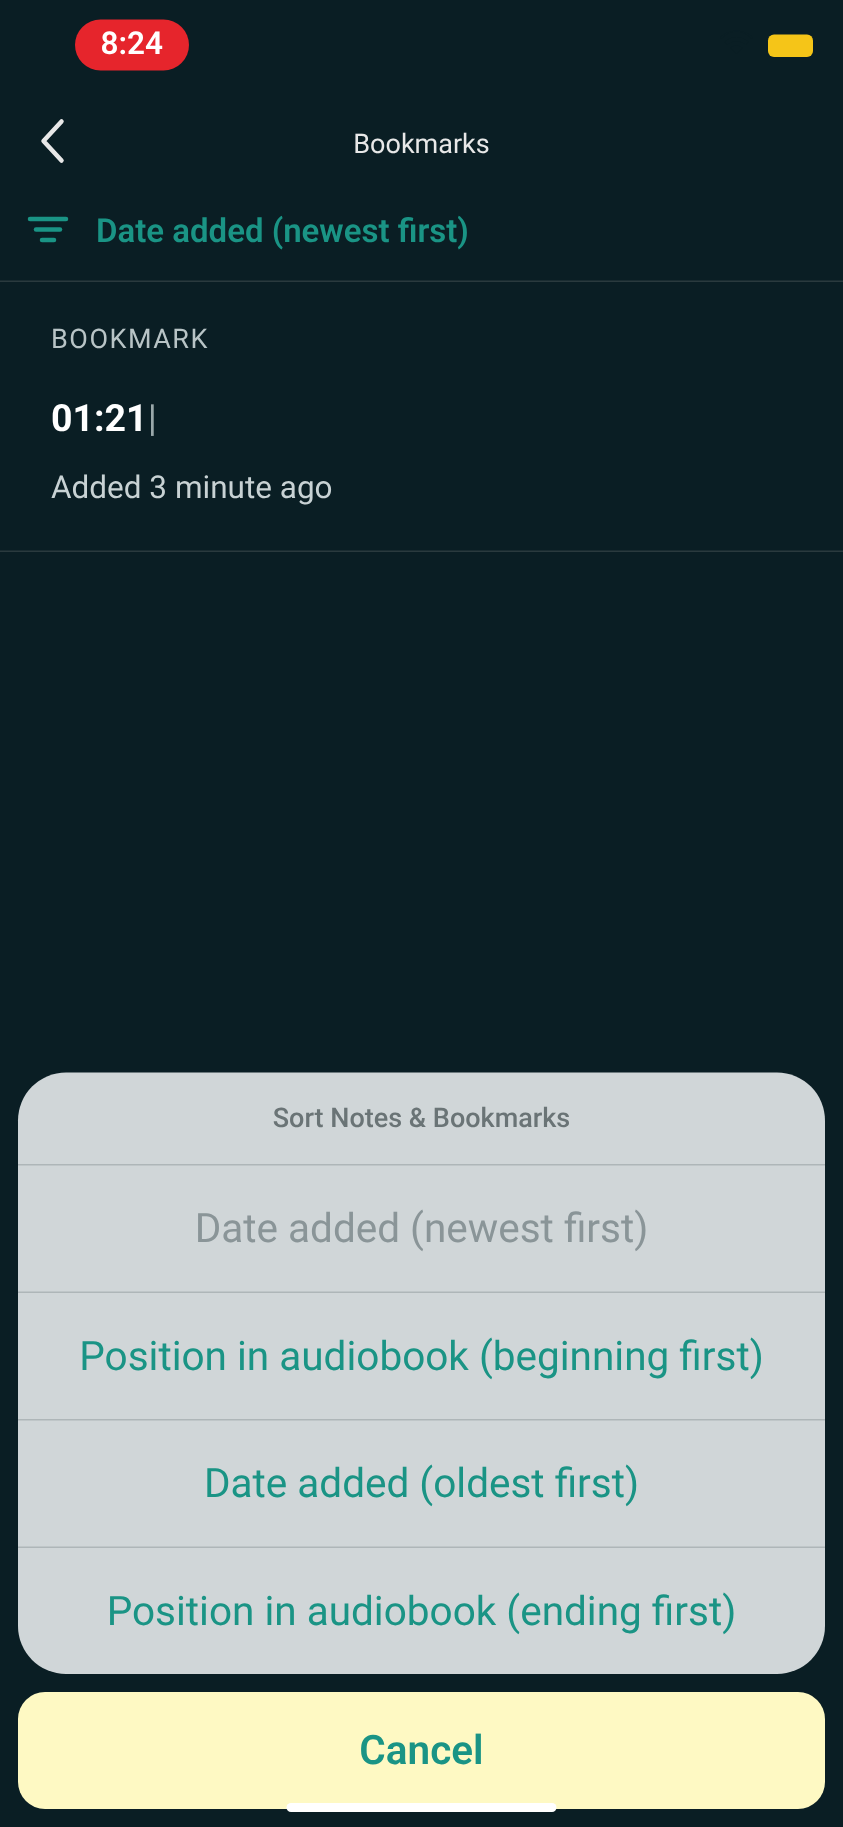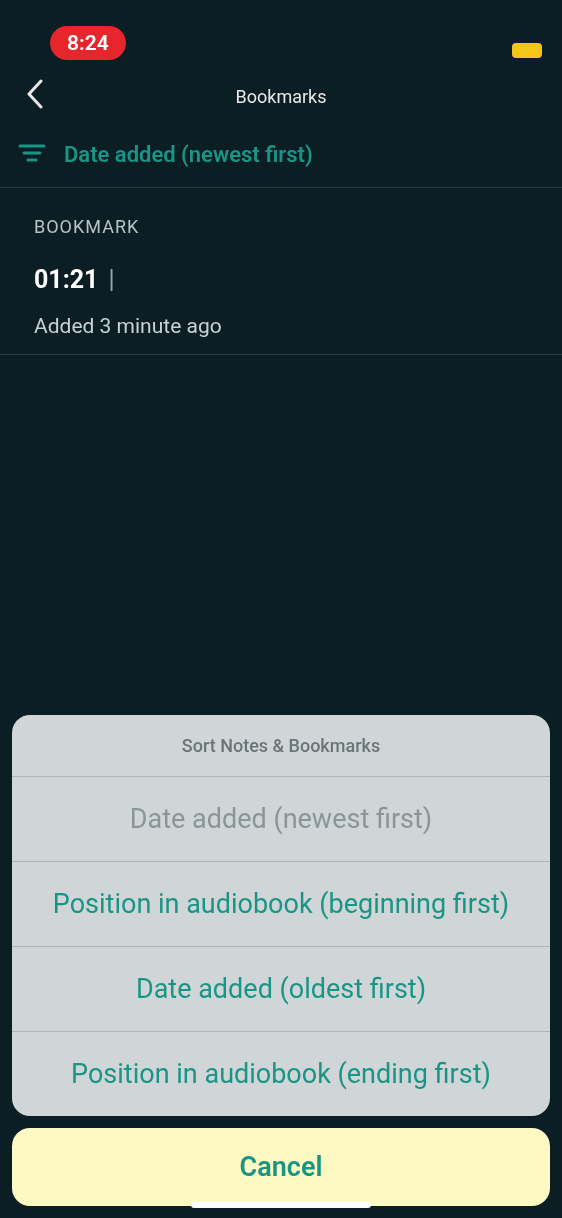--- a/index.html
+++ b/index.html
@@ -11,21 +11,21 @@
     body {
       width: 562px;
       height: 1218px;
       background: #0a1e24;
       position: relative;
       overflow: hidden;
     }
     .status-bar {
       height: 60px;
       display: flex;
-      align-items: flex-end;
+      align-items: center;
       justify-content: space-between;
       padding: 0 20px 0 18px;
     }
     .time-pill {
       background: #e6252c;
       color: #fff;
       font-size: 21px;
       font-weight: 600;
       padding: 5px 17px;
       border-radius: 20px;
@@ -74,33 +74,32 @@
     }
     .filter-icon {
       color: #1a9485;
     }
     .sort-label {
       color: #1a9485;
       font-size: 22px;
       font-weight: 600;
     }
     .bookmark-item {
-      padding: 28px 34px 16px;
+      padding: 28px 34px 29px;
       border-bottom: 1px solid #2a3a3e;
     }
     .bookmark-tag {
       color: #b8c4c6;
       font-size: 18px;
       letter-spacing: 1px;
       margin-bottom: 16px;
     }
     .bookmark-main {
       display: flex;
       align-items: center;
-      gap: 10px;
       margin-bottom: 20px;
       margin-top: 28px;
     }
     .bookmark-time {
       color: #fff;
       font-size: 25px;
       font-weight: 700;
     }
     .bookmark-sep {
       color: #9aa8aa;
@@ -116,21 +115,21 @@
     }
     .action-sheet-backdrop {
       position: absolute;
       bottom: 0;
       left: 0;
       right: 0;
       padding: 0 12px 12px;
     }
     .action-sheet-group {
       background: #d0d6d8;
-      border-radius: 18px;
+      border-radius: 32px;
       overflow: hidden;
     }
     .action-sheet-title {
       text-align: center;
       padding: 20px;
       font-size: 18px;
       color: #6a7476;
       font-weight: 500;
       border-bottom: 1px solid #aeb6b8;
     }

